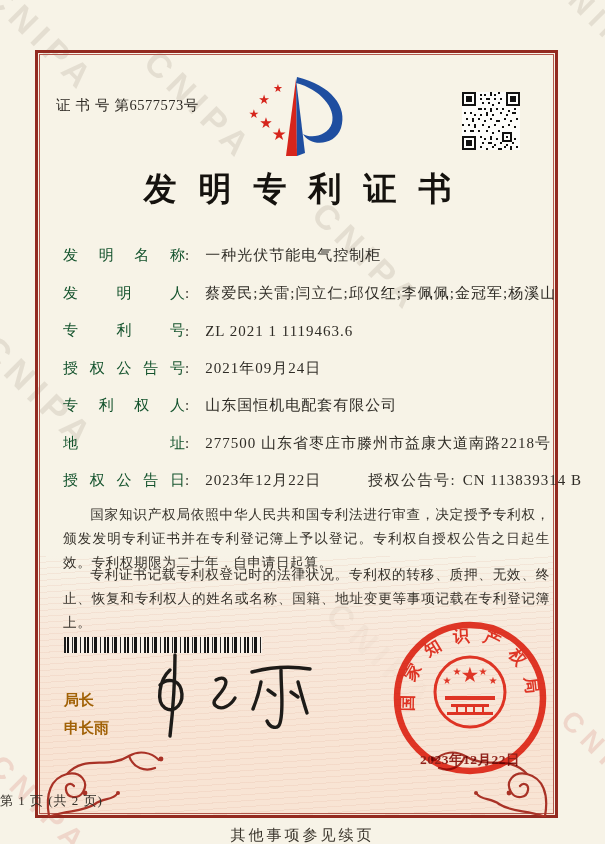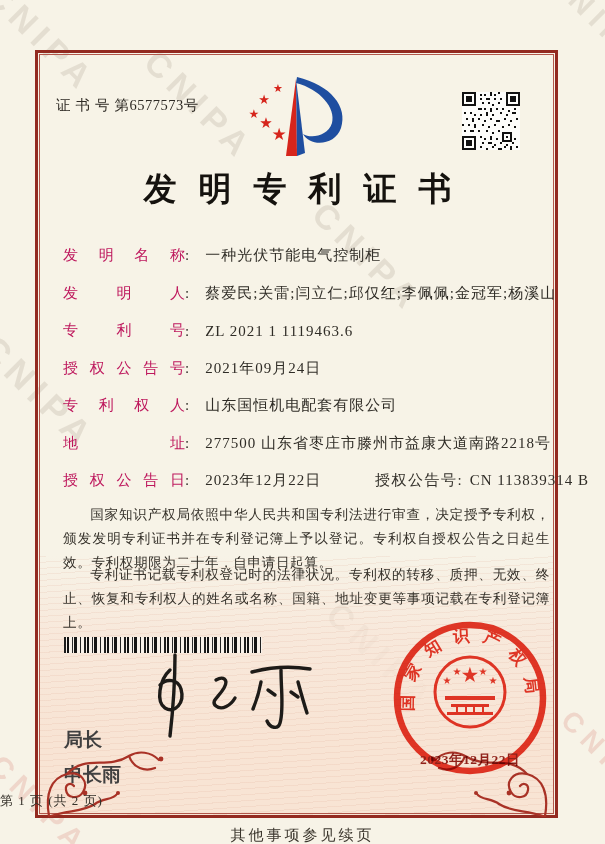--- a/index.html
+++ b/index.html
@@ -40,44 +40,44 @@
   .qr { position:absolute; left:462px; top:92px; width:58px; height:58px; z-index:3; background:#fdfdfb; }
   .title {
     position:absolute; left:0; top:167px; width:100%; z-index:3;
     text-align:center; font-size:33px; font-weight:bold; color:#15120e;
     letter-spacing:22px; padding-left:12px;
   }
   
   .row { position:absolute; left:63px; width:492px; z-index:3; font-size:15px; color:#33302a; white-space:nowrap; }
   .row .lbl {
     display:inline-block; width:122px; vertical-align:bottom;
-    text-align:justify; text-align-last:justify; color:#be185d;
+    text-align:justify; text-align-last:justify; color:#14532d;
   }
   .row .colon { display:inline-block; }
   .row .val { margin-left:16px; letter-spacing:1px; color:#2f2c26; }
-  .grant2 { position:absolute; left:312px; top:0; white-space:nowrap; }
+  .grant2 { position:absolute; left:305px; top:0; white-space:nowrap; }
   .grant2 .lbl2 { letter-spacing:1.5px; }
   .grant2 .val { margin-left:8px; }
   
   .para {
     position:absolute; left:63px; width:487px; z-index:3;
     font-size:13.6px; line-height:1.77; letter-spacing:0.6px;
     color:#35312a; text-align:justify; text-indent:2em;
   }
   
   .barcode {
     position:absolute; left:64px; top:637px; width:198px; height:16px; z-index:3;
     background:repeating-linear-gradient(90deg,
       #1c1c1c 0 2px, #f8f2ea 2px 3px, #111 3px 5px, #f8f2ea 5px 8px,
       #2a2a2a 8px 9px, #f8f2ea 9px 10px, #151515 10px 13px, #f8f2ea 13px 16px,
       #202020 16px 17px, #f8f2ea 17px 20px);
   }
   .signer { position:absolute; left:64px; top:686px; z-index:3;
     font-family:"Liberation Sans","DejaVu Sans",sans-serif;
-    font-weight:bold; font-size:19px; line-height:1.85; color:#404040;margin-top:36px; }
+    font-weight:bold; font-size:15px; line-height:1.85; color:#a16207; }
   .signature { position:absolute; left:140px; top:650px; z-index:3; }
   .seal { position:absolute; left:388px; top:614px; z-index:4; mix-blend-mode:multiply; }
   .flourish { position:absolute; top:746px; z-index:3; }
   .flourish.left  { left:41px; }
   .flourish.right { left:423px; transform:scaleX(-1); }
   .page-info { position:absolute; left:0; top:792px; width:100%; z-index:3;
     font-size:13px; color:#35312a; letter-spacing:1px; }
   .continuation { position:absolute; left:0; top:826px; width:100%; z-index:3;
     text-align:center; font-size:15px; color:#3a352c; letter-spacing:3px; }
 </style>

